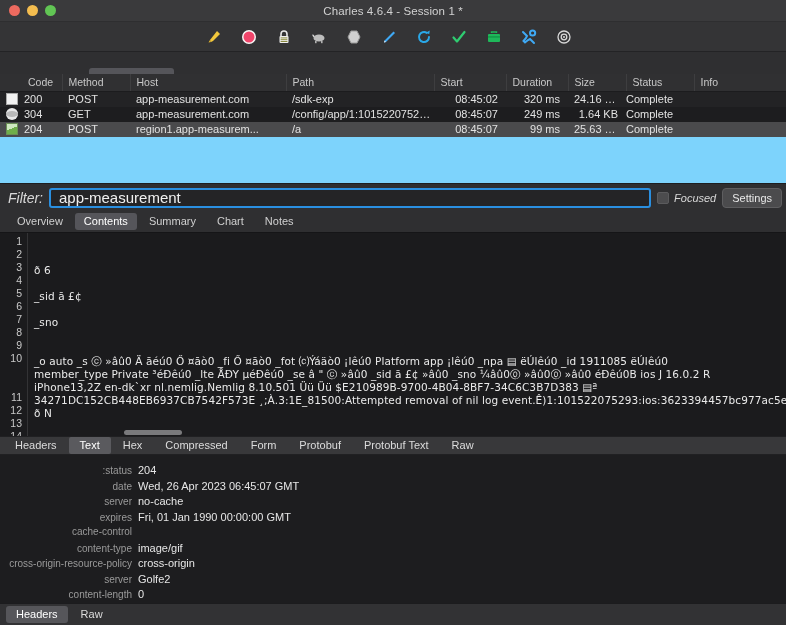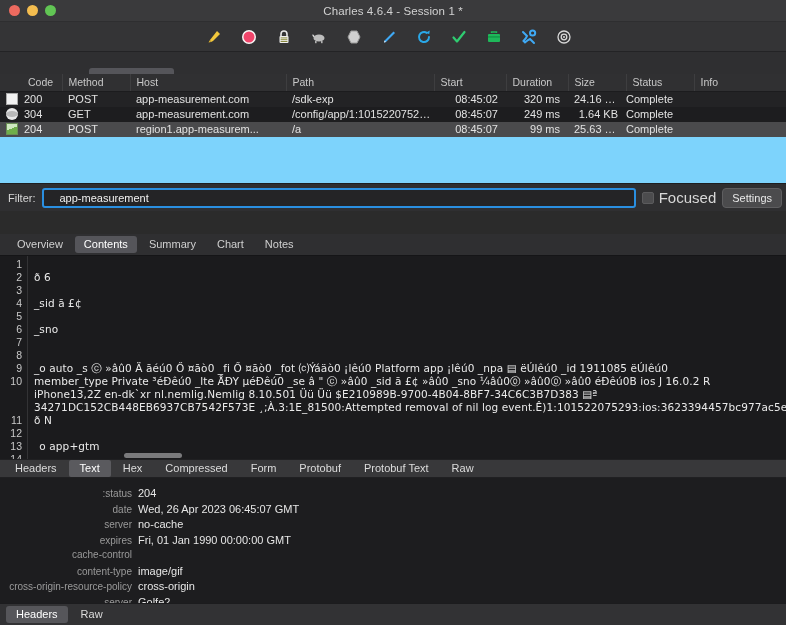--- a/index.html
+++ b/index.html
@@ -97,47 +97,47 @@
   .gap { flex: 1 1 auto; background: #2b2b2b; }
 
   
   .filterrow {
     height: 28px; flex: 0 0 28px;
     background: #2f2f31;
     display: flex; align-items: center;
     padding: 0 4px 0 8px; gap: 6px;
     border-top: 1px solid #1e1e20;
   }
-  .filterlabel { font-size: 11px; color: #d8d8d8; }
+  .filterlabel { font-size: 14px; color: #d8d8d8; font-style: italic; }
   .filterinput {
     flex: 1 1 auto; height: 20px;
     background: #242426;
     border: 2px solid #2a8fe0;
     border-radius: 3px;
-    color: #f0f0f0; font-size: 11px;
-    padding: 0 16px;
+    color: #f0f0f0; font-size: 15px;
+    padding: 0 8px;
     font-family: "Liberation Sans", sans-serif;
     outline: none;
   }
   .chkwrap { display: flex; align-items: center; gap: 5px; }
   .chk {
     width: 12px; height: 12px; border-radius: 2px;
     background: #4c4c4e; border: 1px solid #5b5b5d;
   }
-  .chklabel { font-size: 15px; color: #d8d8d8; }
+  .chklabel { font-size: 11px; color: #d8d8d8; font-style: italic; }
   .btn {
     background: #4b4b4d; border: 1px solid #5e5e60; border-radius: 4px;
     color: #e8e8e8; font-size: 11px; padding: 3px 9px;
   }
 
   
   .dtabs {
     height: 21px; flex: 0 0 21px;
     background: #2f2f31;
-    display: flex; align-items: center; padding-left: 8px; gap: 3px; margin-top: 23px;
+    display: flex; align-items: center; padding-left: 8px; gap: 3px;
   }
   .dtab { font-size: 11px; color: #d0d0d0; padding: 2px 9px 3px 9px; border-radius: 3px; }
   .dtab.active { background: #55555a; color: #fff; }
 
   
   .bodypane {
     flex: 0 0 204px;
     background: #1b1b1d;
     display: flex; position: relative; overflow: hidden;
     border-top: 1px solid #151517;
@@ -147,21 +147,21 @@
     background: #1b1b1d;
     border-right: 1px solid #333335;
     padding-top: 2px;
   }
   .gutter div {
     font-size: 10.5px; color: #c9c9c9; text-align: right;
     padding-right: 5px; height: 13px; line-height: 13px;
     font-family: "Liberation Sans", sans-serif;
   }
   .dump {
-    flex: 1 1 auto; padding: 2px 0 0 6px; overflow: hidden;
+    flex: 1 1 auto; padding: 18px 0 0 6px; overflow: hidden;
   }
   .dump div {
     font-size: 10.5px; color: #eaeaea; height: 13px; line-height: 13px;
     white-space: nowrap; letter-spacing: .1px;
     font-family: "DejaVu Sans", sans-serif;
   }
   .hscroll {
     position: absolute; left: 28px; right: 0; bottom: 0; height: 7px;
     background: #1b1b1d;
   }

